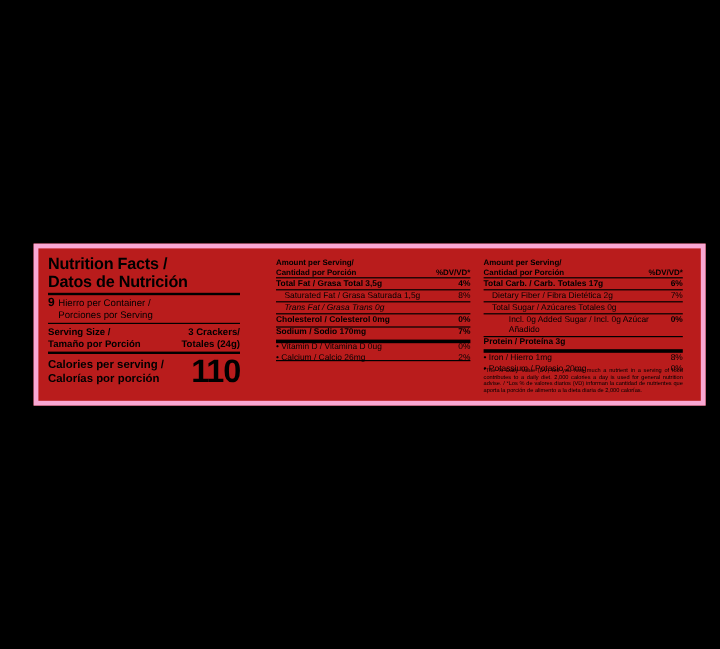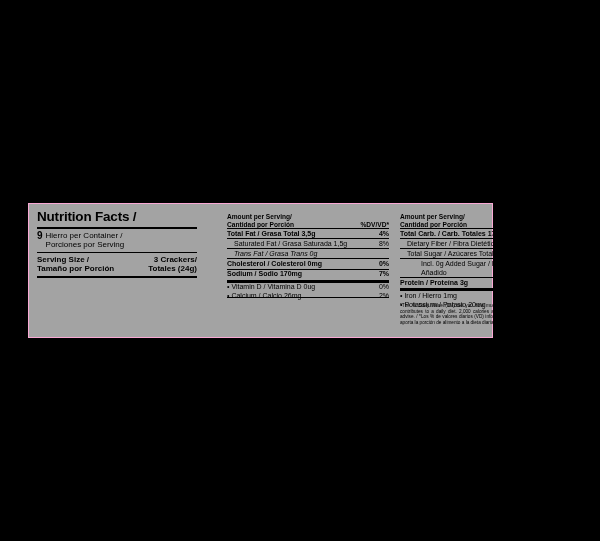--- a/index.html
+++ b/index.html
@@ -10,26 +10,26 @@
     height: 541px;
     overflow: hidden;
   }
   body {
     font-family: "Liberation Sans", sans-serif;
   }
   .panel {
     position: absolute;
     left: 28px;
     top: 203px;
-    width: 465px;
+    width: 560px;
     height: 135px;
-    background: #a3a3a3;
+    background: #b91c1c;
     color: #000000;
     box-sizing: border-box;
-    border: 1px solid #f9a8d4;
+    border: 4px solid #f9a8d4;
   }
   .inner {
     position: relative;
     width: 100%;
     height: 100%;
     padding: 6px 8px 4px 8px;
     box-sizing: border-box;
   }
   
   .left-col {
@@ -152,20 +152,21 @@
   }
 </style>
 </head>
 <body>
 
 <div class="panel">
   <div class="inner">
 
     <div class="left-col">
       <div class="title">Nutrition Facts /</div>
+      <div class="title">Datos de Nutrición</div>
       <div class="rule-med"></div>
 
       <div class="servings-line">
         <span class="servings-num">9</span>
         <span>
           <span>Hierro per Container /</span><br>
           <span>Porciones por Serving</span>
         </span>
       </div>
 
@@ -177,20 +178,27 @@
           <div>Tamaño por Porción</div>
         </div>
         <div class="ss-right">
           <div>3 Crackers/</div>
           <div>Totales (24g)</div>
         </div>
       </div>
 
       <div class="rule-med"></div>
 
+      <div class="calories-row">
+        <div>
+          <div class="cal-label">Calories per serving /</div>
+          <div class="cal-label">Calorías por porción</div>
+        </div>
+        <div class="cal-value">110</div>
+      </div>
     </div>
 
     <div class="col col-mid">
       <div class="amt-head">
         <div>
           <div>Amount per Serving/</div>
           <div>Cantidad por Porción</div>
         </div>
         <div class="dv">%DV/VD*</div>
       </div>

